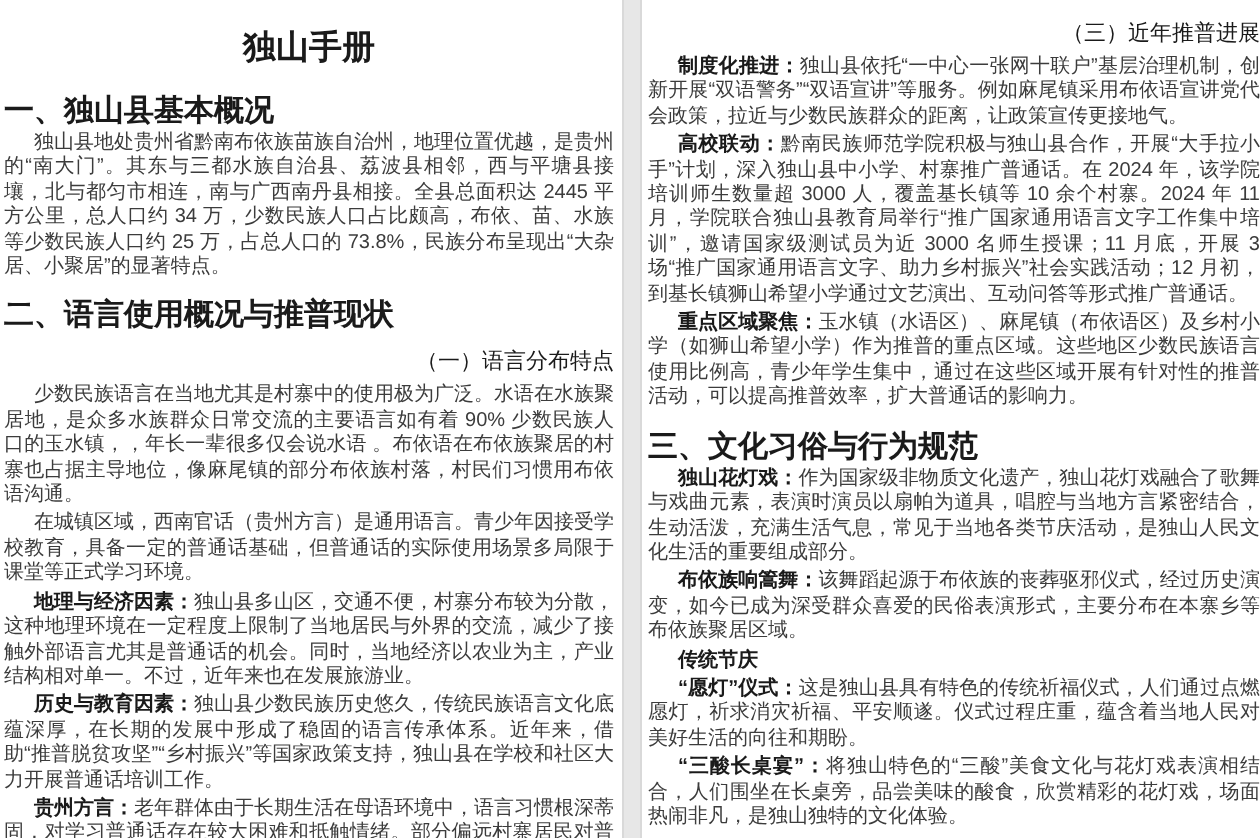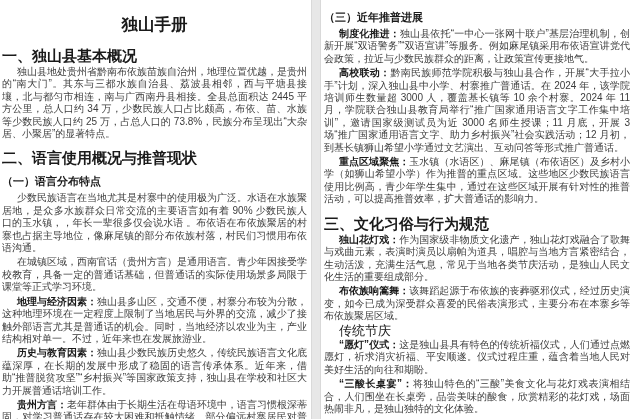--- a/index.html
+++ b/index.html
@@ -29,30 +29,30 @@
 
   .block-title{
     font-size:16.5px;line-height:22px;font-weight:700;text-align:center;
     margin:13px 0 12px;color:var(--heading-text);
   }
   .block-h1{
     font-size:15px;line-height:17px;font-weight:700;
     margin:9px 0 2px;color:var(--heading-text);
   }
   .block-h2{
-    font-size:11px;line-height:15px;font-weight:700;
-    margin:8px 0 3px;color:var(--heading-text);
+    font-size:11px;line-height:15px;font-weight:400;
+    margin:8px 0 3px;color:var(--heading-text);text-align:right;
   }
   .block-p{
     font-size:10px;line-height:12.4px;text-align:justify;
     text-indent:15px;margin:0 0 2px;color:var(--body-text);
   }
   .block-p b{color:var(--heading-text);font-weight:700;}
   .block-sublabel{
-    font-size:13px;line-height:12.4px;font-weight:400;
+    font-size:10px;line-height:12.4px;font-weight:700;
     text-indent:15px;margin:1px 0 2px;color:var(--heading-text);
   }
 </style>
 </head>
 <body>
 
 <div class="spread">
   <div class="page page-left">
       <div class="block-title">独山手册</div>
       <div class="block-h1">一、独山县基本概况</div>

